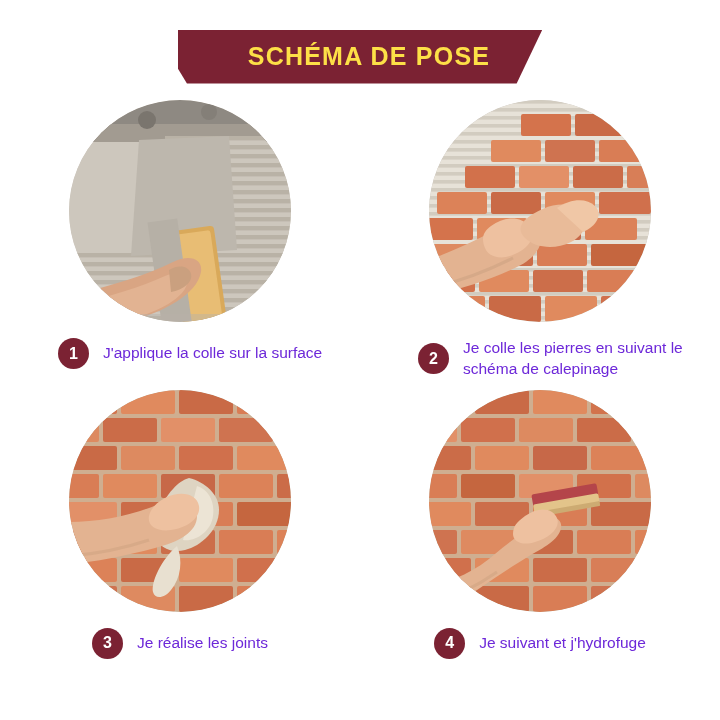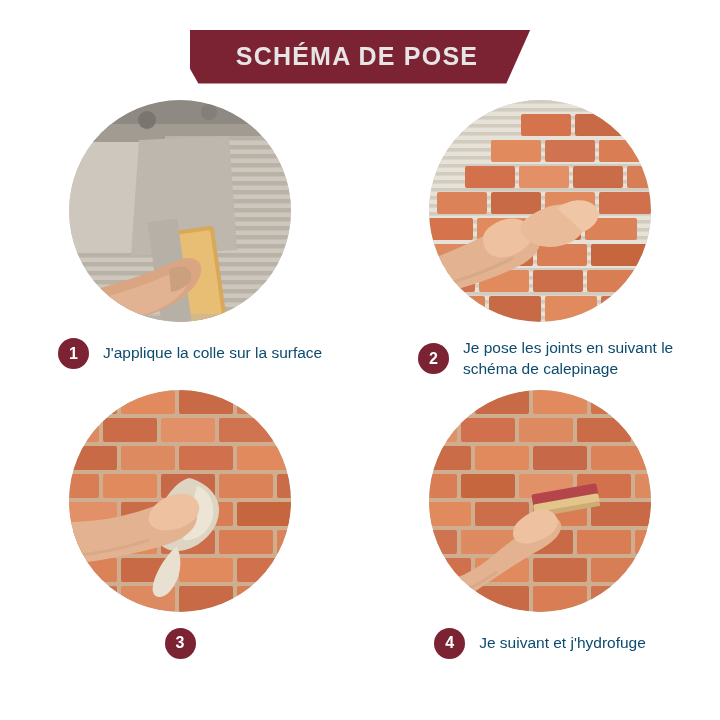--- a/index.html
+++ b/index.html
@@ -27,25 +27,25 @@
     position: absolute;
     top: 30px;
     left: 0;
     width: 720px;
     display: flex;
     justify-content: center;
   }
   .banner {
     position: relative;
     background: #7b2233;
-    color: #e5e5e5;
+    color: #fde047;
     font-size: 25px;
     font-weight: bold;
     letter-spacing: 1.2px;
-    padding: 13px 52px 13px 46px;
+    padding: 13px 52px 13px 70px;
     
     clip-path: polygon(0 0, 100% 0, 93% 100%, 2.5% 100%, 0 72%);
     text-align: center;
     line-height: 1.1;
   }
 
   
   .grid {
     position: absolute;
     top: 100px;
@@ -95,21 +95,21 @@
     font-size: 16px;
     font-weight: bold;
     display: flex;
     align-items: center;
     justify-content: center;
     line-height: 1;
   }
   .caption-text {
     font-size: 15.5px;
     line-height: 1.35;
-    color: #0c4a6e;
+    color: #6d28d9;
   }
 
   
   .row1 .caption { align-self: flex-start; margin-left: 48px; }
   .row2 .caption { align-self: center; }
 
   .row2 .photo { margin-top: 4px; }
 </style>
 </head>
 <body>
@@ -221,21 +221,21 @@
             <path d="M0 160 C26 150 48 140 66 130 C84 120 104 122 110 134 C116 146 104 160 86 168 C60 180 30 190 0 196 Z" fill="#e3b391"></path>
             <path d="M62 126 c14 -10 30 -10 38 0 c8 10 0 22 -14 28 c-12 6 -26 4 -30 -6 c-4 -10 -2 -16 6 -22 Z" fill="#eec1a0"></path>
             <path d="M96 120 c16 -14 38 -20 52 -12 c14 8 10 26 -6 34 c-16 8 -36 6 -46 -4 c-6 -6 -6 -12 0 -18 Z" fill="#e9bb99"></path>
             <path d="M128 108 c14 -10 30 -10 38 -2 c8 8 2 20 -12 26" fill="#f0c7a6"></path>
             <path d="M0 188 C30 182 60 170 84 158" stroke="#caa07f" stroke-width="3" fill="none" opacity="0.5"></path>
           </g>
         </svg>
       </div>
       <div class="caption">
         <div class="badge">2</div>
-        <div class="caption-text">Je pose les joints en suivant le schéma de calepinage</div>
+        <div class="caption-text">Je colle les pierres en suivant le schéma de calepinage</div>
       </div>
     </div>
 
     <div class="cell row2">
       <div class="photo">
         <svg viewBox="0 0 222 222">
           <defs>
             <clipPath id="c3">
                 <circle cx="111" cy="111" r="111"></circle>
               </clipPath>
@@ -285,20 +285,21 @@
             <path d="M108 156 C114 170 112 188 102 200 C96 208 86 210 84 202 C82 192 92 170 108 156 Z" fill="#e8e0d0"></path>
 
             <path d="M0 132 C30 132 62 126 90 114 C110 106 128 112 128 126 C128 142 110 152 86 158 C56 166 26 172 0 174 Z" fill="#e3b391"></path>
             <path d="M96 108 c16 -8 32 -4 34 8 c2 12 -12 22 -28 24 c-14 2 -24 -4 -22 -14 c2 -8 8 -14 16 -18 Z" fill="#eec1a0"></path>
             <path d="M0 166 C28 164 56 158 80 150" stroke="#caa07f" stroke-width="3" fill="none" opacity="0.45"></path>
           </g>
         </svg>
       </div>
       <div class="caption centered">
         <div class="badge">3</div>
+        <div class="caption-text">Je réalise les joints</div>
       </div>
     </div>
 
     <div class="cell row2">
       <div class="photo">
         <svg viewBox="0 0 222 222">
           <defs>
             <clipPath id="c4">
                 <circle cx="111" cy="111" r="111"></circle>
               </clipPath>

